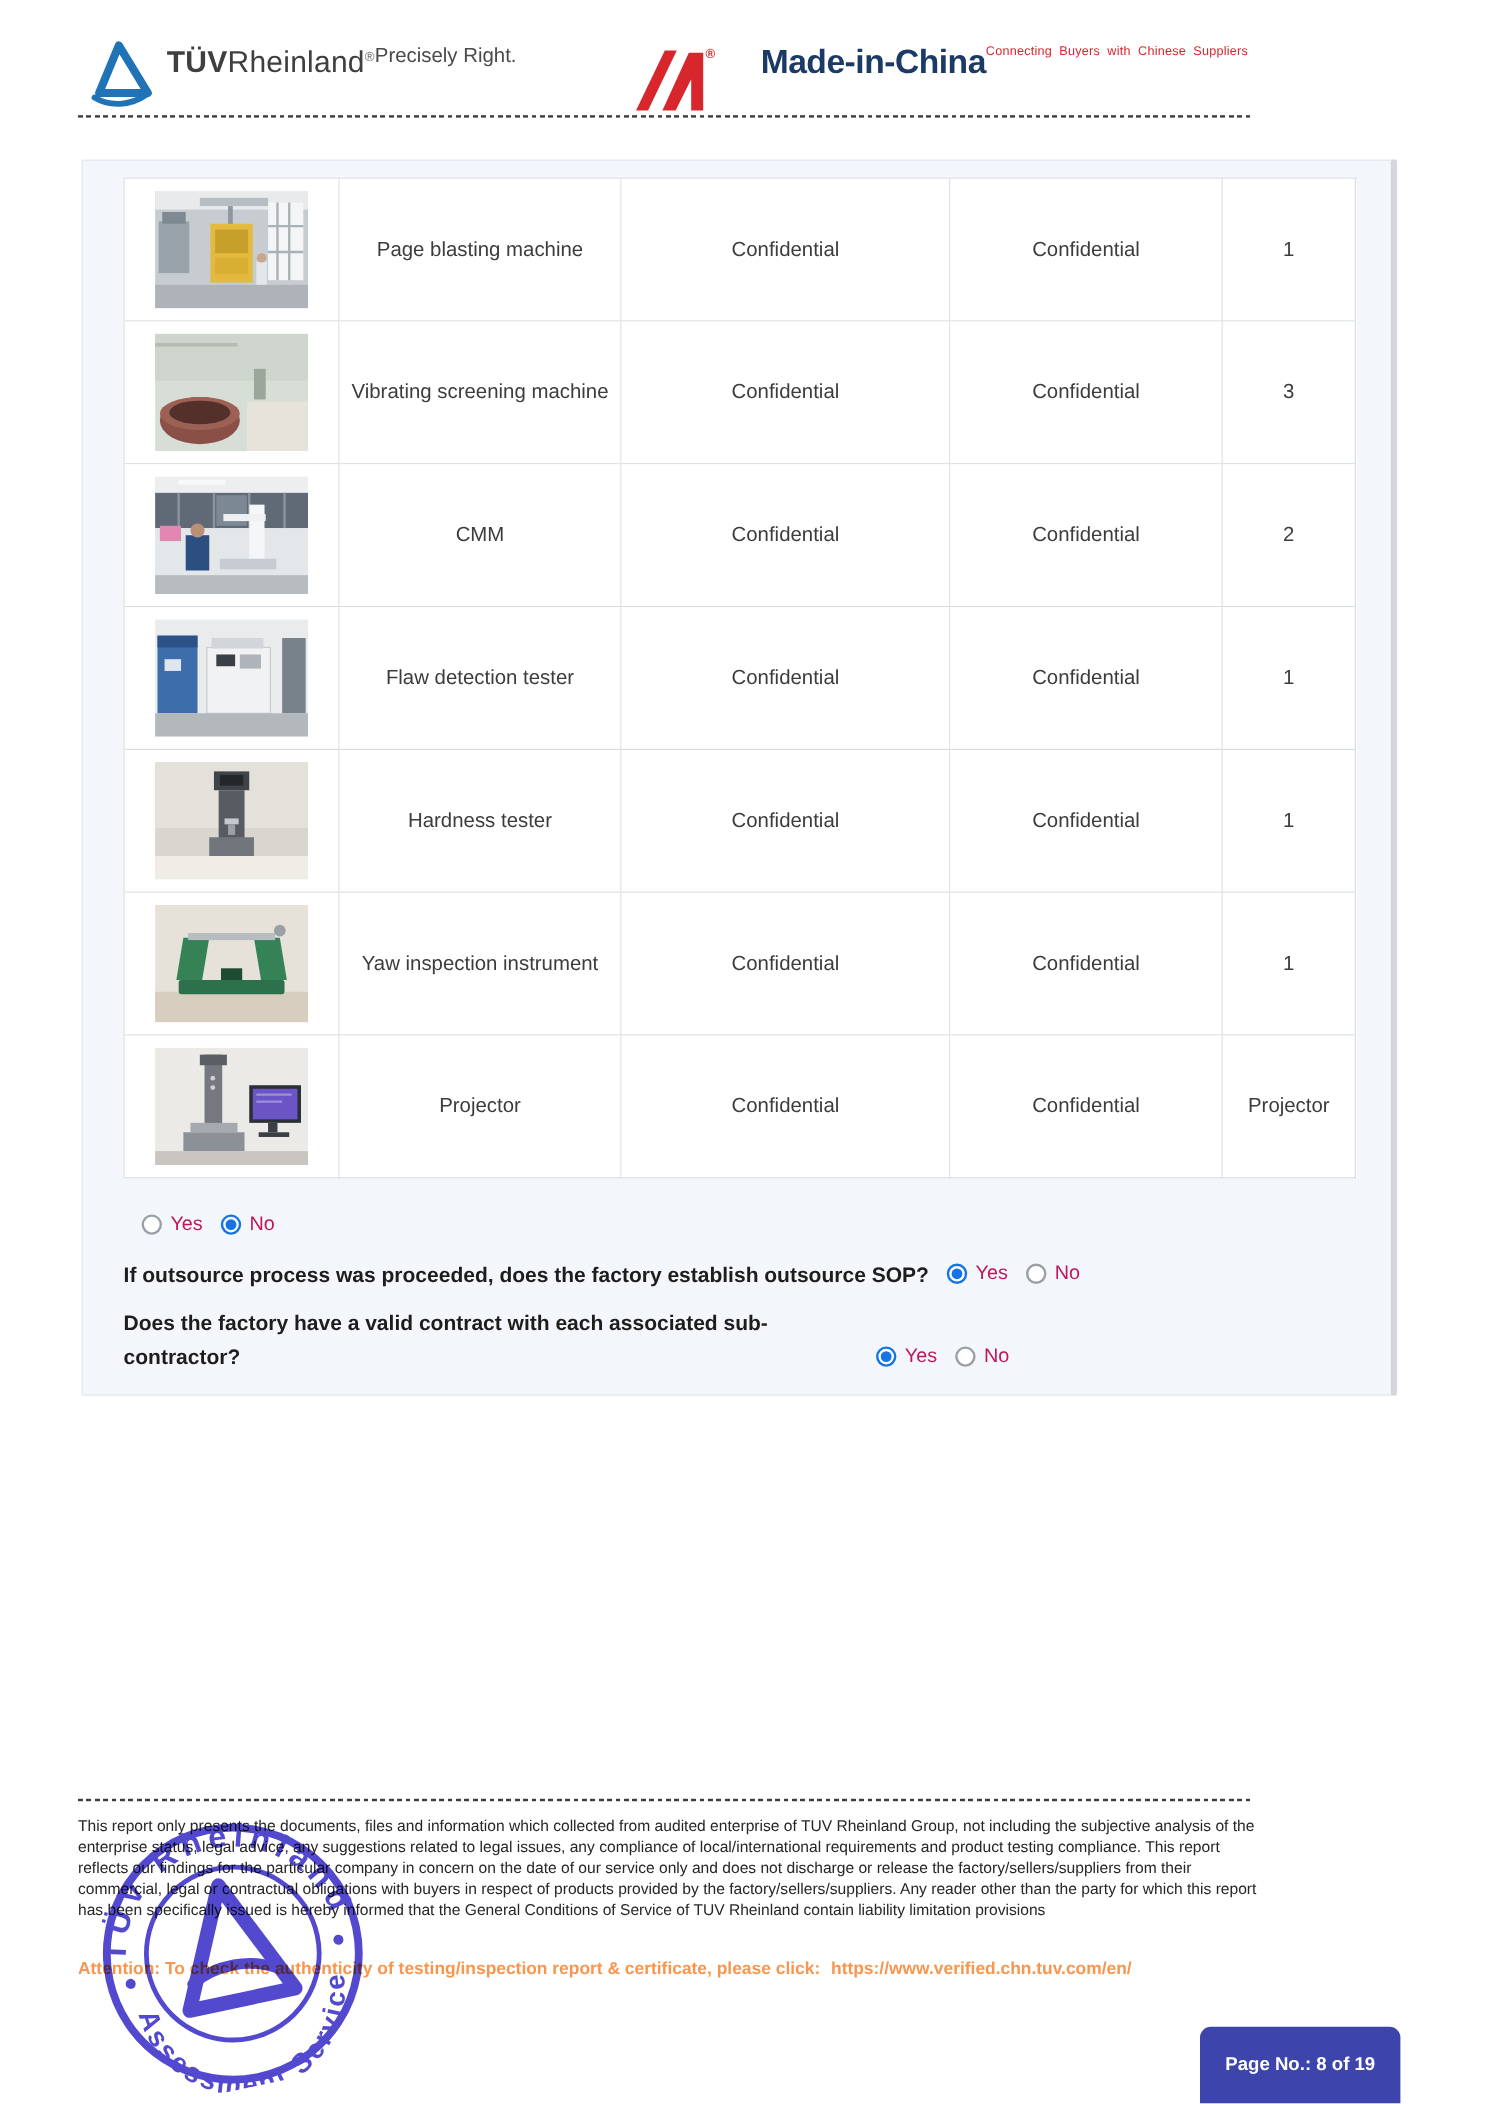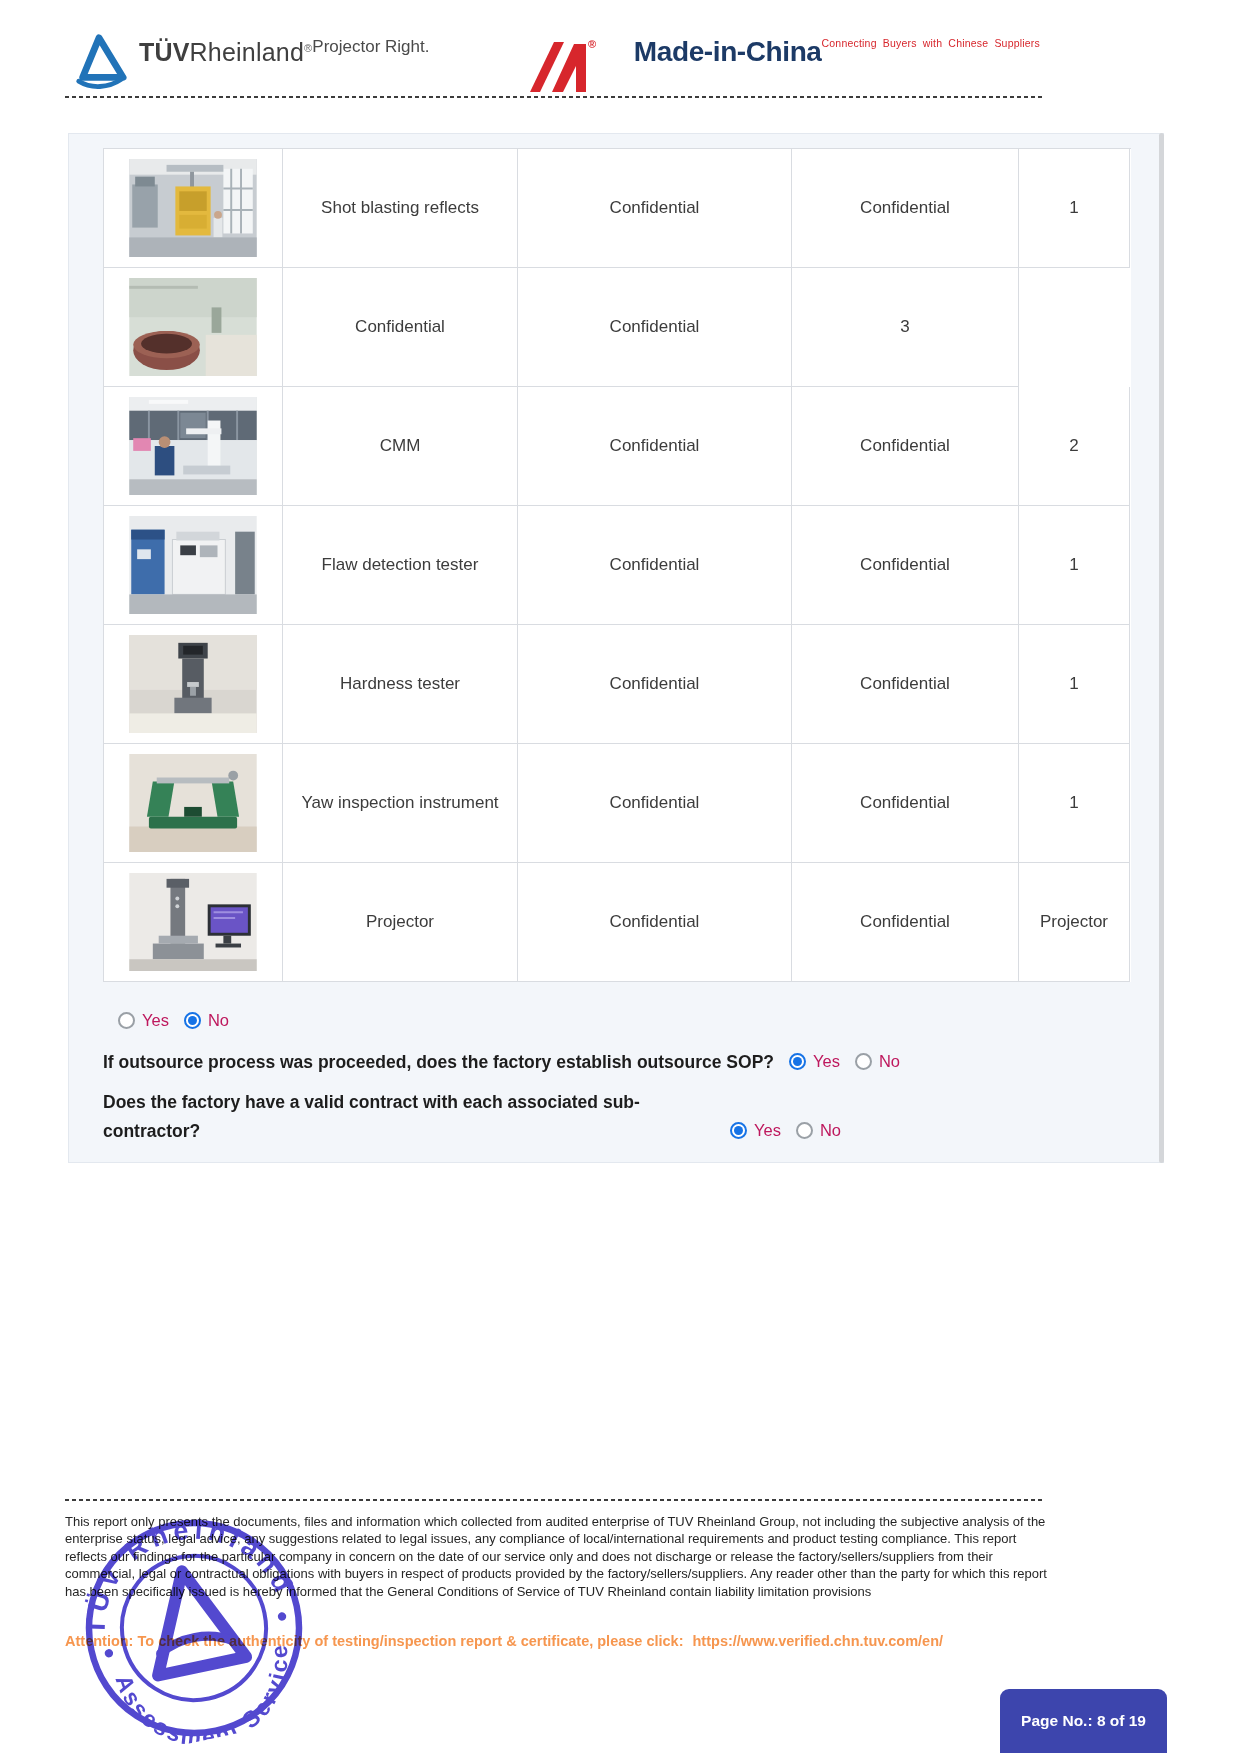--- a/index.html
+++ b/index.html
@@ -63,21 +63,21 @@
 
 <div class="tuv-logo">
   <span>
     <svg width="58" height="56" viewBox="0 0 60 58">
       <path d="M30 4 L55 45 L13 45 Z" fill="none" stroke="#2173b8" stroke-width="7" stroke-linejoin="round"></path>
       <path d="M9 49 C 22 57, 40 56, 53 47" fill="none" stroke="#2173b8" stroke-width="5" stroke-linecap="round"></path>
     </svg>
   </span>
   <span class="mic-col">
     <span class="tuv-brand"><b>TÜV</b><span>Rheinland</span><sup>®</sup></span>
-    <span class="tuv-tagline">Projector Right.</span>
+    <span class="tuv-tagline">Precisely Right.</span>
   </span>
 </div>
 
 <div class="mic-logo">
   <span>
     <svg width="74" height="58" viewBox="0 0 74 58">
       <polygon points="2,56 26,6 36,6 12,56" fill="#d7262c"></polygon>
       <polygon points="24,56 46,8 58,8 58,56 48,56 48,30 35,56" fill="#d7262c"></polygon>
       <text x="60" y="12" font-size="11" fill="#d7262c" font-weight="700">®</text>
     </svg>
@@ -106,40 +106,41 @@
               <rect x="62" y="13" width="4" height="16" fill="#8f979e"></rect>
               <rect x="47" y="28" width="36" height="50" fill="#e3b93e"></rect>
               <rect x="51" y="33" width="28" height="20" fill="#c79f2b"></rect>
               <rect x="51" y="57" width="28" height="14" fill="#d8ae33"></rect>
               <rect x="86" y="60" width="9" height="20" fill="#e4e7e9"></rect>
               <circle cx="90.5" cy="57" r="4" fill="#caa68b"></circle>
               <rect y="80" width="130" height="20" fill="#adb3b9"></rect>
             </svg>
           </div>
         </div>
-        <div class="t-cell">Shot blasting reflects</div>
+        <div class="t-cell">Page blasting machine</div>
         <div class="t-cell">Confidential</div>
         <div class="t-cell">Confidential</div>
         <div class="t-cell">1</div>
       </div>
       <div class="t-row">
         <div class="t-cell">
           <div class="photo">
             <svg viewBox="0 0 130 100">
               <rect width="130" height="100" fill="#d7ded6"></rect>
               <rect width="130" height="40" fill="#cdd5cc"></rect>
               <rect y="8" width="70" height="3" fill="#b4bcb3"></rect>
               <rect x="84" y="30" width="10" height="26" fill="#9aa79a"></rect>
               <rect x="78" y="58" width="52" height="42" fill="#e6e3da"></rect>
               <ellipse cx="38" cy="74" rx="34" ry="20" fill="#8a4f47"></ellipse>
               <ellipse cx="38" cy="68" rx="34" ry="14" fill="#9c6154"></ellipse>
               <ellipse cx="38" cy="67" rx="26" ry="10" fill="#54302b"></ellipse>
             </svg>
           </div>
         </div>
+        <div class="t-cell">Vibrating screening machine</div>
         <div class="t-cell">Confidential</div>
         <div class="t-cell">Confidential</div>
         <div class="t-cell">3</div>
       </div>
       <div class="t-row">
         <div class="t-cell">
           <div class="photo">
             <svg viewBox="0 0 130 100">
               <rect width="130" height="100" fill="#dde1e4"></rect>
               <rect width="130" height="14" fill="#eceef0"></rect>

